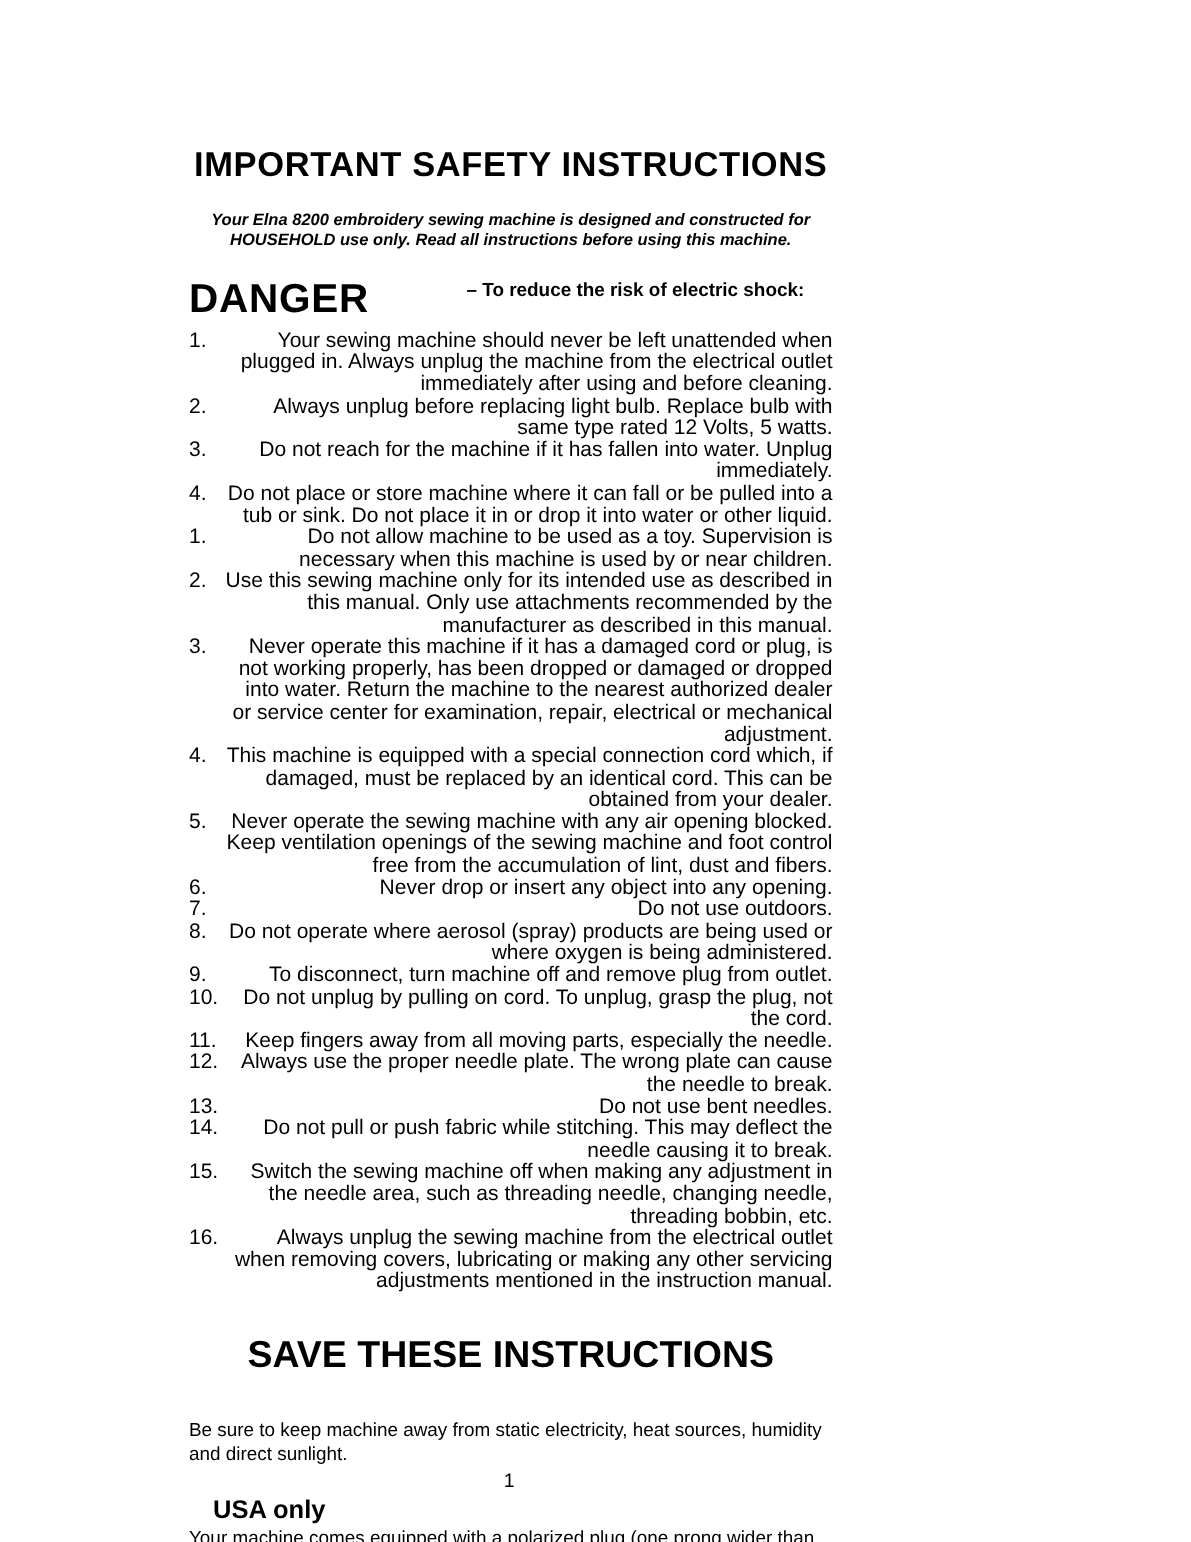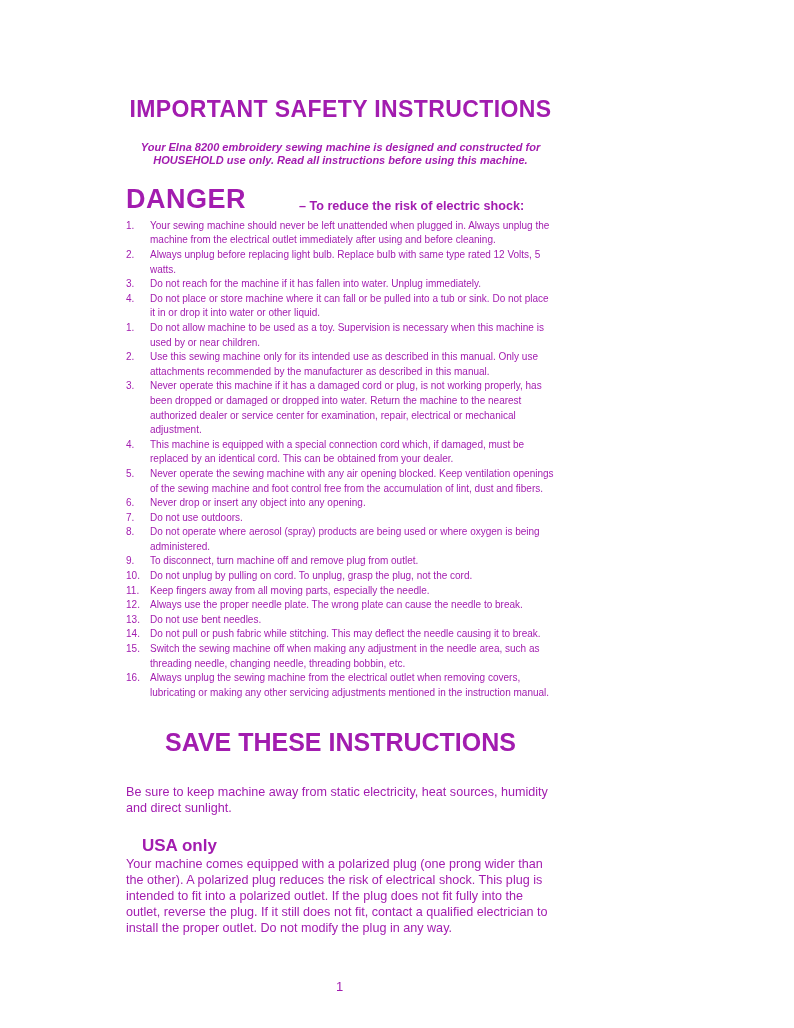--- a/index.html
+++ b/index.html
@@ -4,21 +4,21 @@
 <style>
   html, body {
     margin: 0;
     padding: 0;
     background: #ffffff;
   }
   .page {
     width: 679px;
     height: 1028px;
     background: #ffffff;
-    color: #a21caf;
+    color: #000000;
     font-family: "Liberation Sans", sans-serif;
     position: relative;
     box-sizing: border-box;
     padding: 96px 124px 0 126px;
     overflow: hidden;
   }
   .doc-title {
     font-size: 23px;
     font-weight: bold;
     text-align: center;
@@ -28,42 +28,43 @@
   .intro {
     font-size: 11px;
     font-weight: bold;
     font-style: italic;
     text-align: center;
     line-height: 1.22;
     margin: 0 4px 18px 4px;
   }
   .section-heading {
     display: flex;
-    align-items: flex-end;
-    gap: 5px;
+    align-items: flex-start;
+    gap: 17px;
     margin: 12px 0 6px 0;
   }
   .section-heading .big {
     font-size: 27px;
     font-weight: bold;
     letter-spacing: 0.5px;
     line-height: 1;
   }
   .section-heading .sub {
     font-size: 12.6px;
     font-weight: bold;
     margin-left: 48px;
   }
   ol.num-list {
     list-style: none;
     margin: 0;
     padding: 0;
     counter-reset: item;
-    font-size: 10px;
+    font-size: 14px;
     line-height: 14.6px;
+    text-align: right;
   }
   ol.num-list li {
     position: relative;
     padding-left: 24px;
     counter-increment: item;
   }
   ol.num-list li::before {
     content: counter(item) ".";
     position: absolute;
     left: 0;

